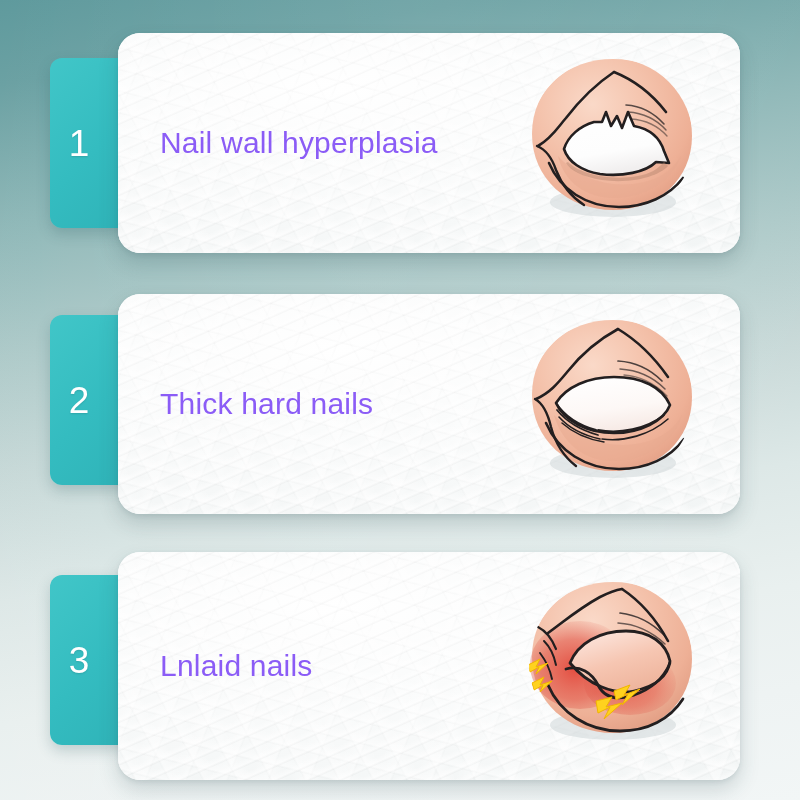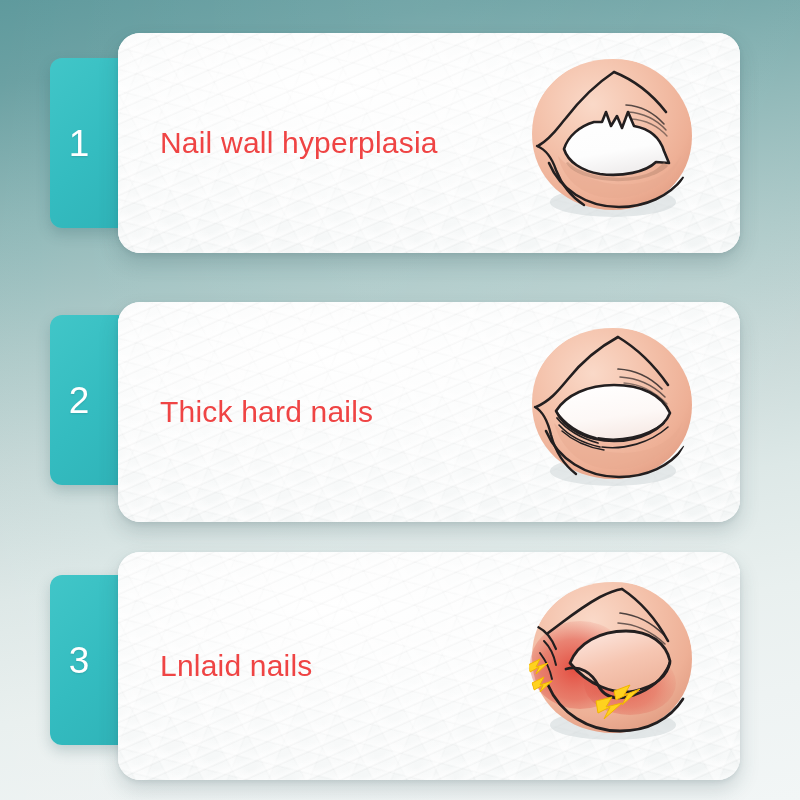--- a/index.html
+++ b/index.html
@@ -73,21 +73,21 @@
     height:220px;
     border-radius:22px;
     background:#fbfcfc;
     box-shadow:
       0 10px 20px rgba(40,70,75,0.18),
       0 2px 5px rgba(40,70,75,0.10);
     overflow:hidden;
     z-index:2;
   }
   .row-1 .card { top:0px; }
-  .row-2 .card { top:12px; }
+  .row-2 .card { top:4px; }
   .row-3 .card { top:4px; height:228px; }
 
   
   .card-texture {
     position:absolute; inset:0;
     background:
       repeating-linear-gradient(-24deg,
         rgba(255,255,255,0) 0px, rgba(255,255,255,0) 5px,
         rgba(0,0,0,0.022) 6px, rgba(255,255,255,0.55) 8px,
         rgba(255,255,255,0) 13px),
@@ -107,21 +107,21 @@
     opacity:1;
   }
 
   .card-label {
     position:absolute;
     left:42px;
     top:50%;
     transform:translateY(-50%);
     font-size:30px;
     font-weight:400;
-    color:#ef4444;
+    color:#8b5cf6;
     letter-spacing:0.2px;
     white-space:nowrap;
     z-index:3;
   }
 
   
   .illus {
     position:absolute;
     right:36px;
     top:50%;

